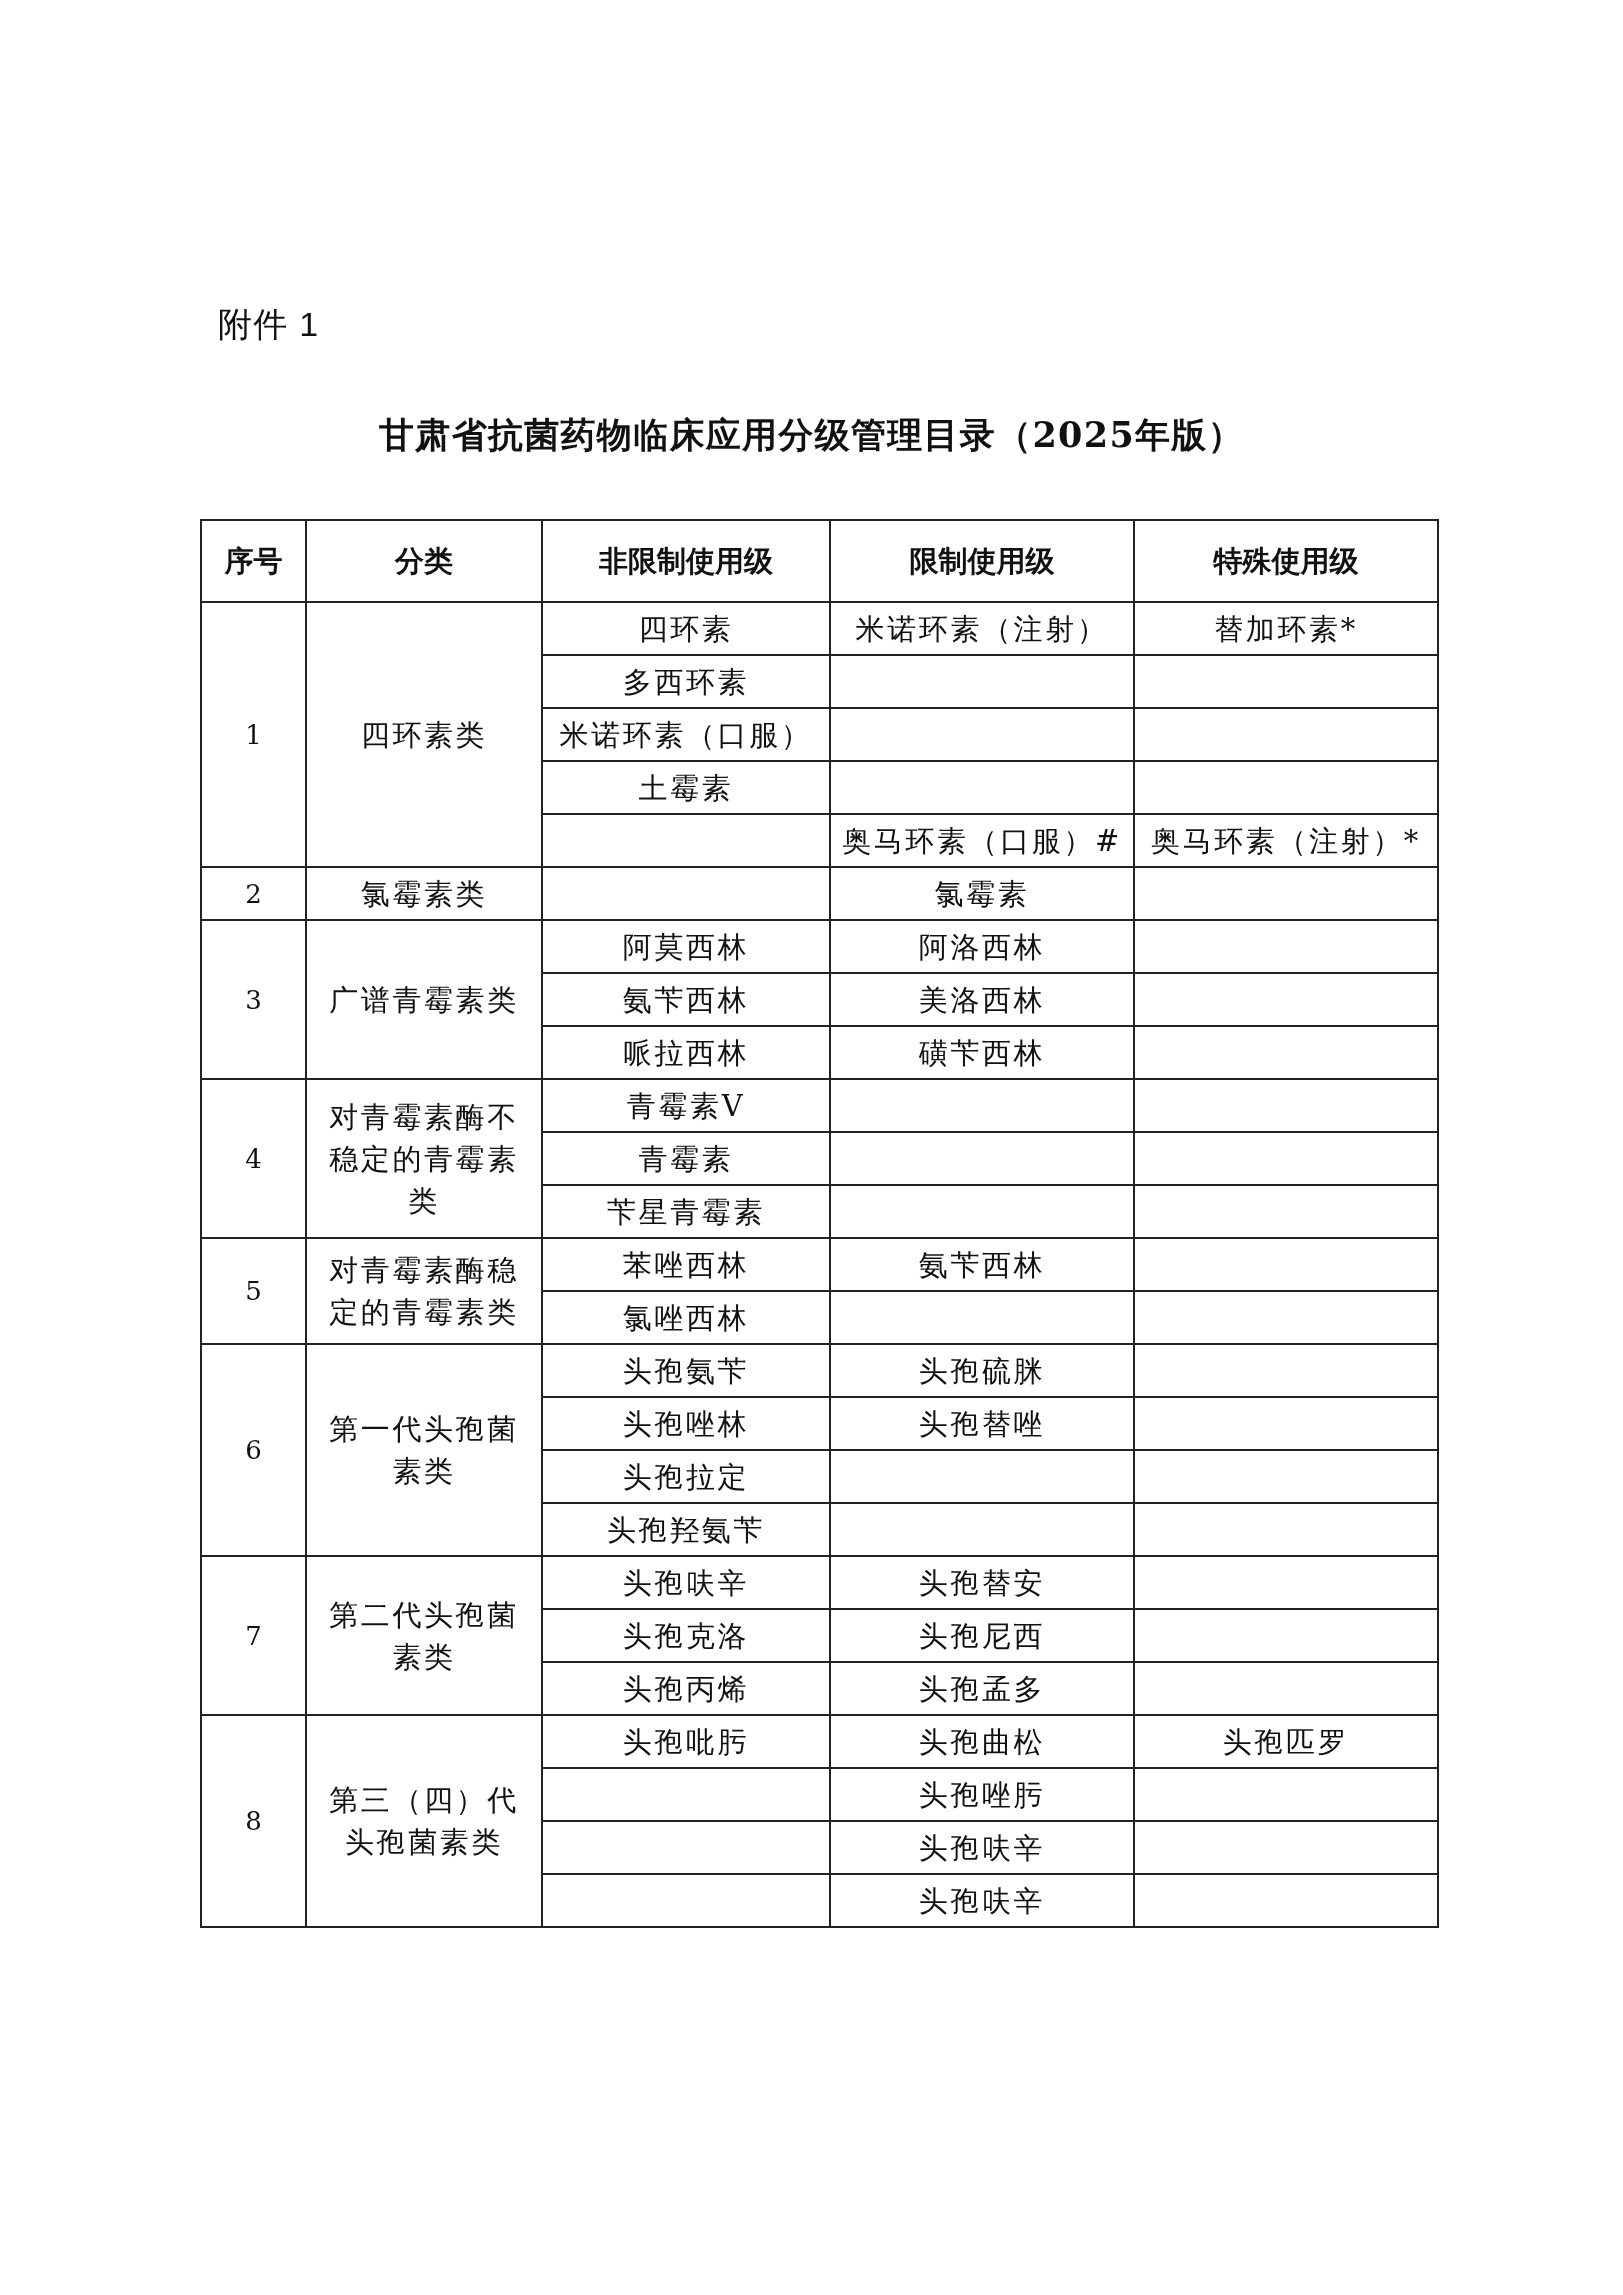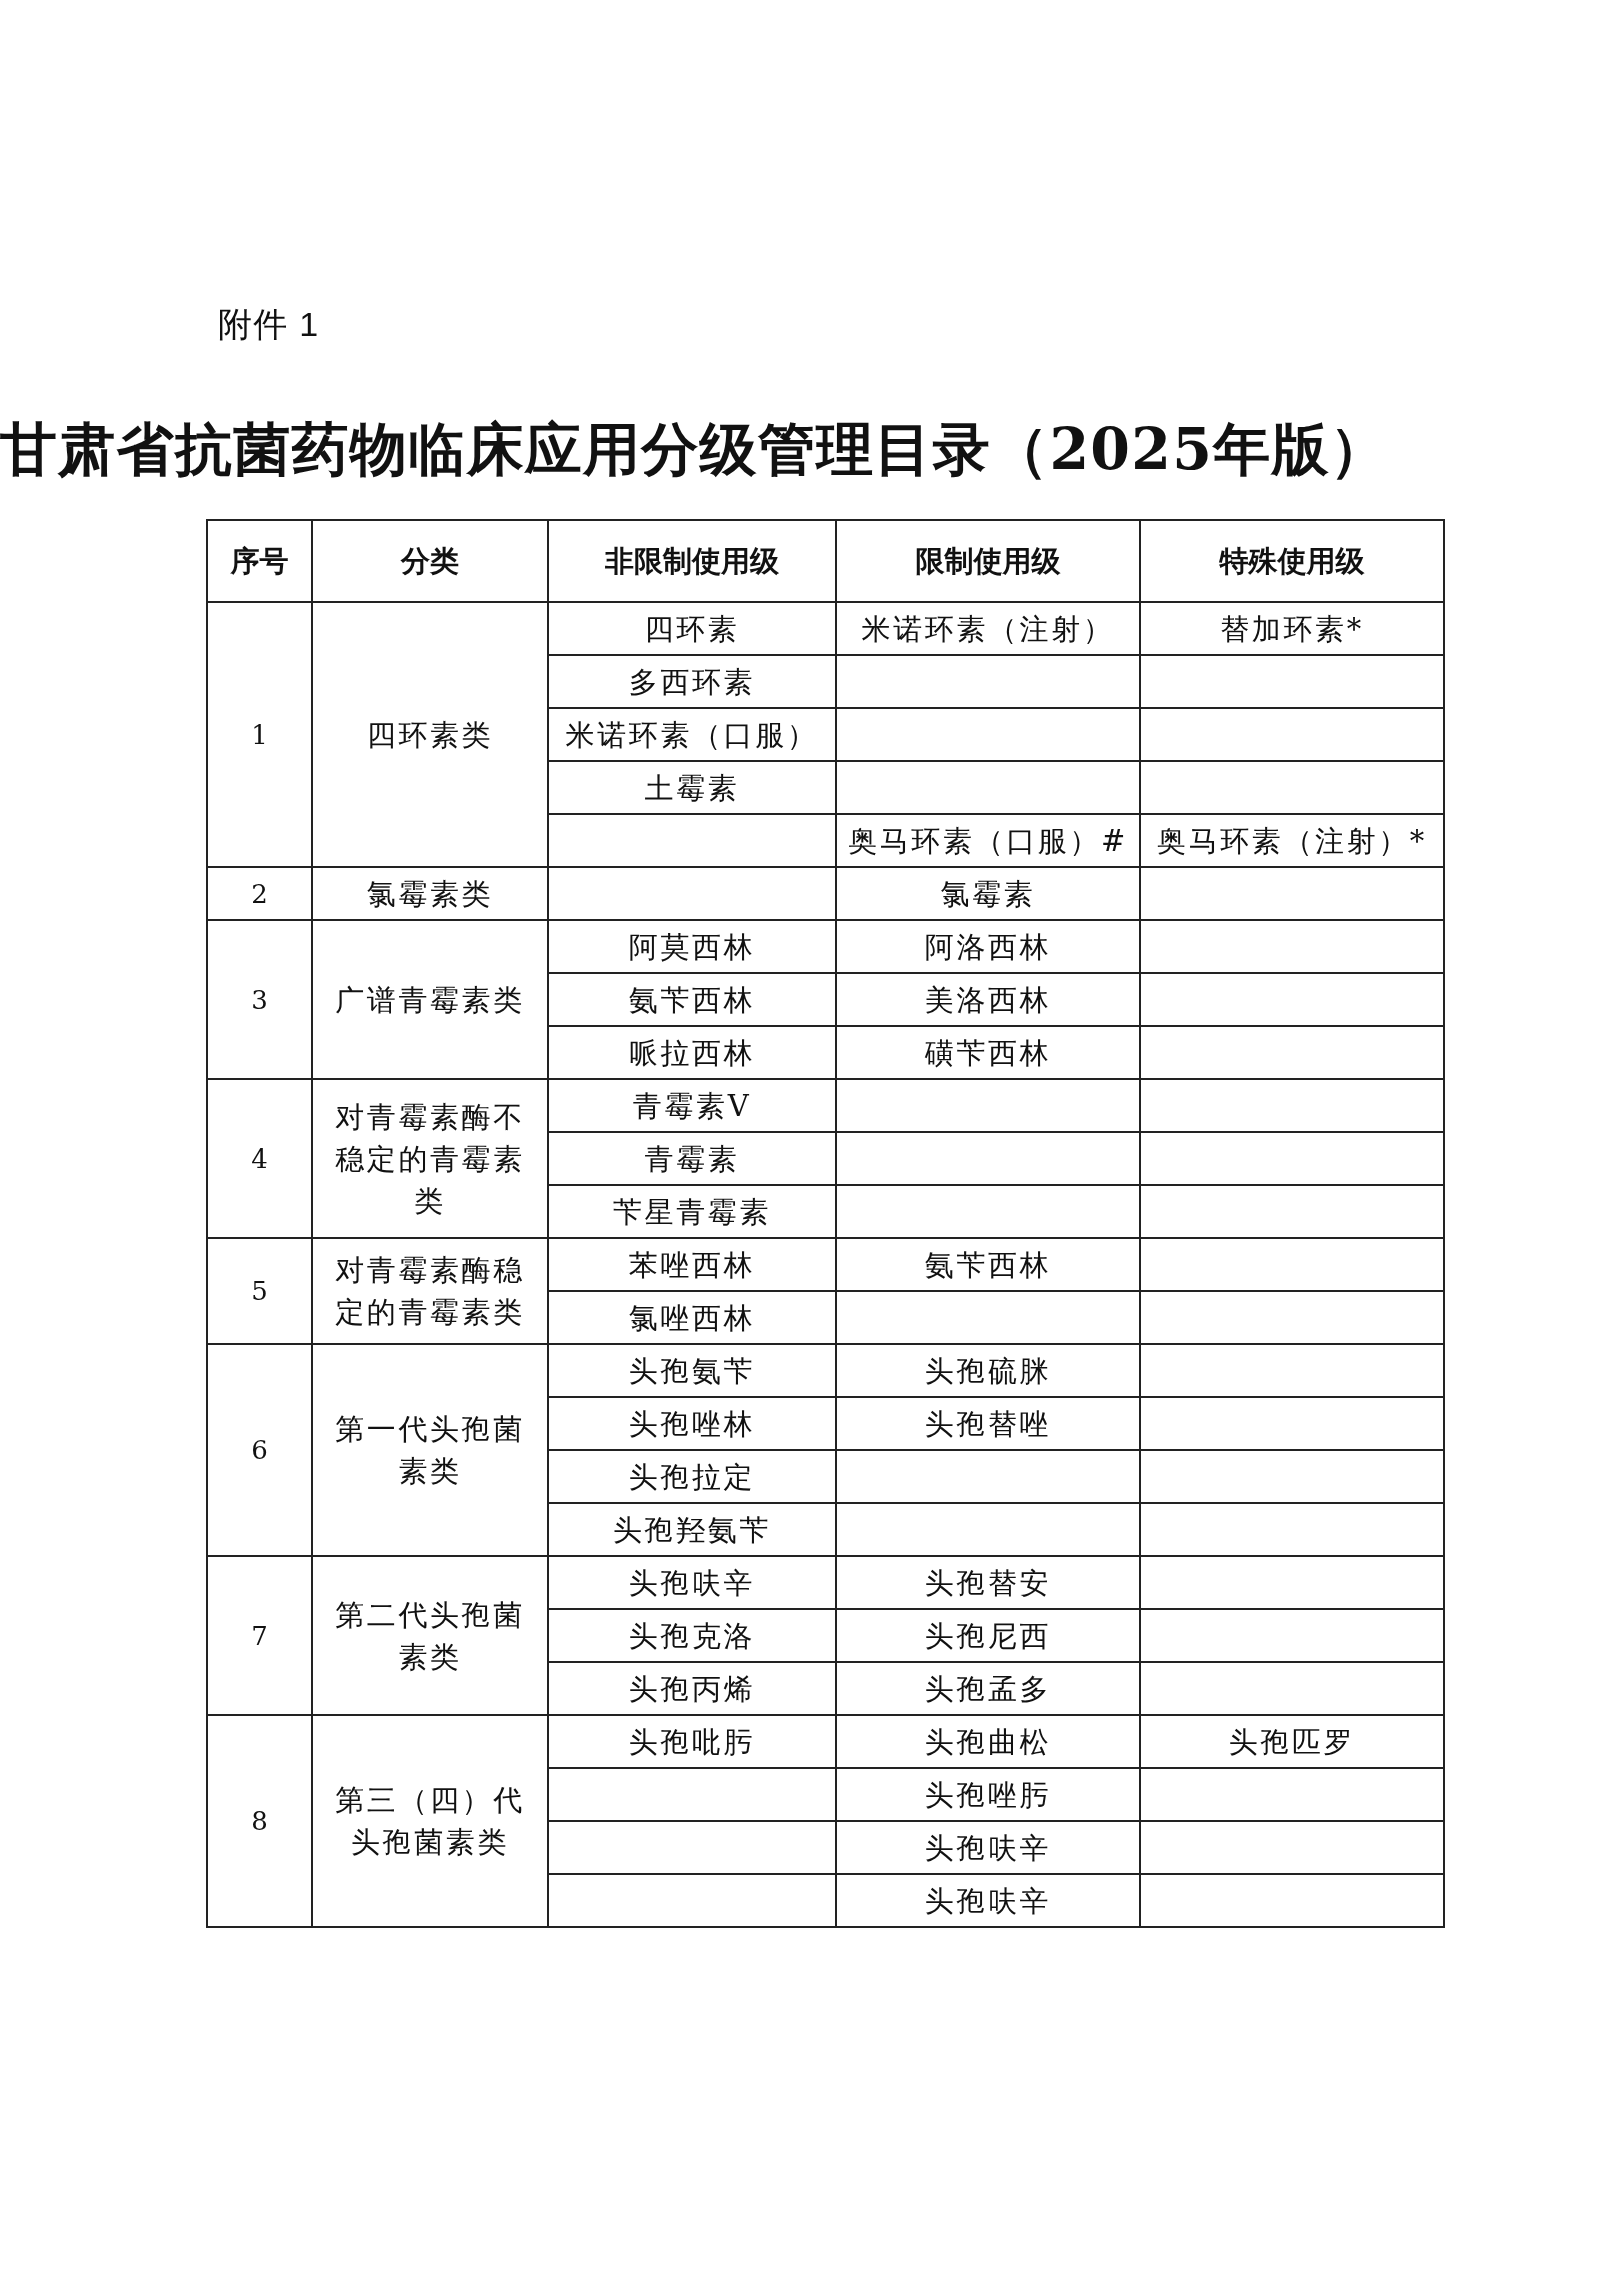--- a/index.html
+++ b/index.html
@@ -2,25 +2,25 @@
 <html style="font-size:10.5px"><head>
   <meta charset="utf-8">
   <style>
     html, body { margin: 0; padding: 0; background: #ffffff; }
     body { width: 1623px; height: 2295px; position: relative; overflow: hidden; color: #111; }
     .annex {
       position: absolute; left: 218px; top: 302px;
       font-family: Liberation Sans, sans-serif; font-size: 34px; letter-spacing: 1.3px;
     }
     .title {
-      position: absolute; left: 0; width: 1623px; top: 412px; text-align: left;
-      font-family: "DejaVu Serif", serif; font-weight: bold; font-size: 57px; letter-spacing: 1.3px;
+      position: absolute; left: 0; width: 1623px; top: 412px; text-align: center;
+      font-family: "DejaVu Serif", serif; font-weight: bold; font-size: 35px; letter-spacing: 1.3px;
     }
     table.grid {
-      position: absolute; left: 206px; top: 519px; width: 1237px;
+      position: absolute; left: 200px; top: 519px; width: 1237px;
       border-collapse: collapse; table-layout: fixed;
       font-family: "DejaVu Serif", serif; font-size: 29px;
     }
     table.grid col.c1 { width: 105px; }
     table.grid col.c2 { width: 236px; }
     table.grid col.c3 { width: 288px; }
     table.grid col.c4 { width: 304px; }
     table.grid col.c5 { width: 304px; }
     table.grid th, table.grid td {
       border: 2px solid #222; text-align: center; vertical-align: middle; padding: 0 9.2px;

